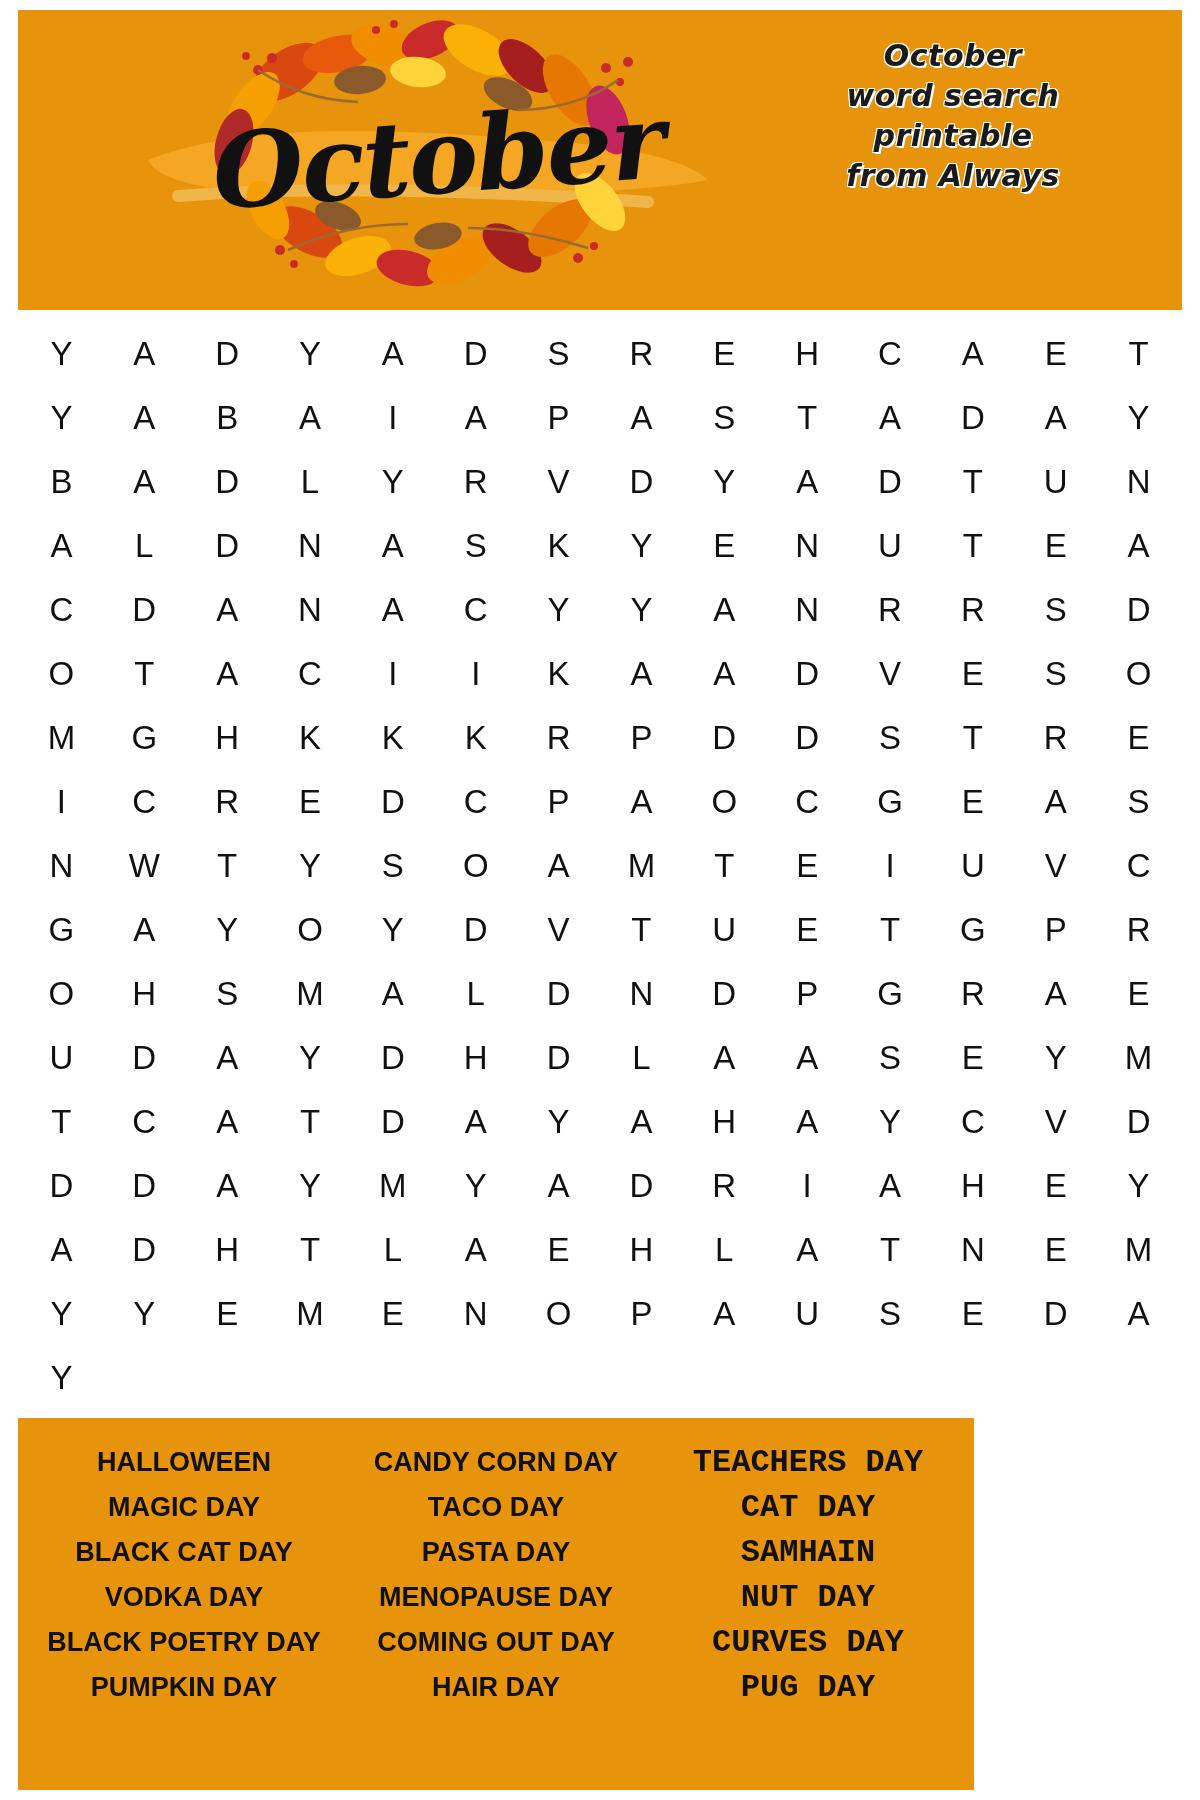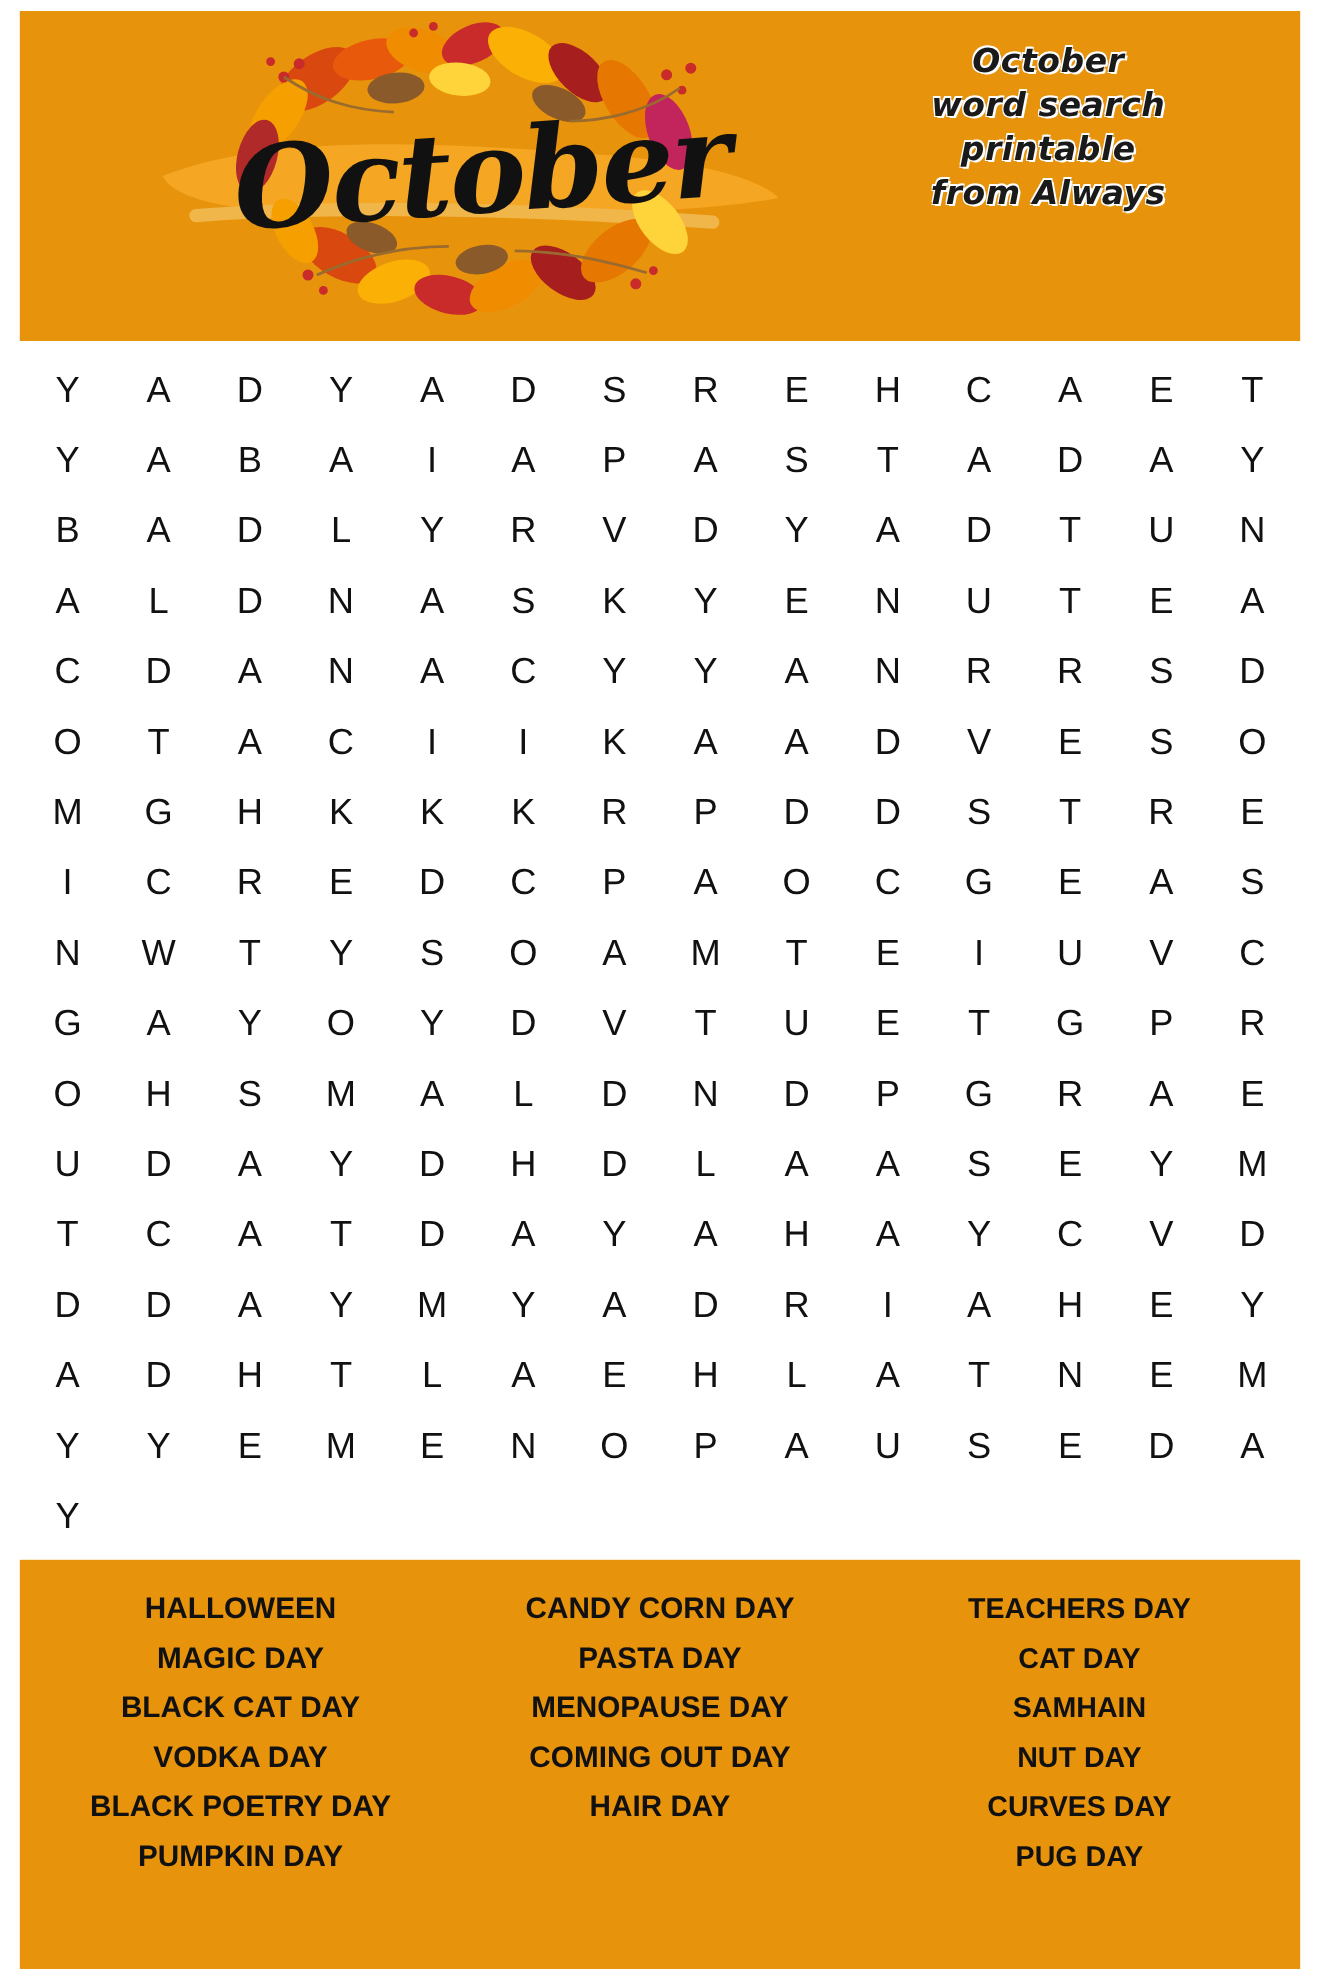--- a/index.html
+++ b/index.html
@@ -82,38 +82,38 @@
     font-family: "Liberation Sans", sans-serif;
     font-size: 33px;
     font-weight: 400;
     color: #111111;
   }
 
   
   .words-band {
     position: absolute;
     left: 18px; top: 1418px;
-    width: 1164px; height: 372px;
+    width: 956px; height: 372px;
     background: #e8930c;
     display: flex;
     padding: 22px 10px 10px 10px;
   }
   .word-col {
     flex: 1;
     text-align: center;
   }
   .word {
     font-family: "Liberation Sans", sans-serif;
     font-weight: bold;
     font-size: 27px;
     line-height: 45px;
     color: #111111;
     white-space: nowrap;
   }
-  .word-col.col-3 .word { font-size: 26px; }
+  .word-col.col-3 .word { font-size: 32px; font-family: Liberation Mono, monospace; }
 </style>
 </head>
 <body>
 
 <div id="page">
 
   <div class="header-band">
 
     <svg class="leaf-art" viewBox="0 0 640 300">
 
@@ -414,20 +414,21 @@
     <div class="word-col col-1" id="word-col-0">
         <div class="word">HALLOWEEN</div>
         <div class="word">MAGIC DAY</div>
         <div class="word">BLACK CAT DAY</div>
         <div class="word">VODKA DAY</div>
         <div class="word">BLACK POETRY DAY</div>
         <div class="word">PUMPKIN DAY</div>
       </div>
     <div class="word-col col-2" id="word-col-1">
         <div class="word">CANDY CORN DAY</div>
+        <div class="word">TACO DAY</div>
         <div class="word">PASTA DAY</div>
         <div class="word">MENOPAUSE DAY</div>
         <div class="word">COMING OUT DAY</div>
         <div class="word">HAIR DAY</div>
       </div>
     <div class="word-col col-3" id="word-col-2">
         <div class="word">TEACHERS DAY</div>
         <div class="word">CAT DAY</div>
         <div class="word">SAMHAIN</div>
         <div class="word">NUT DAY</div>

